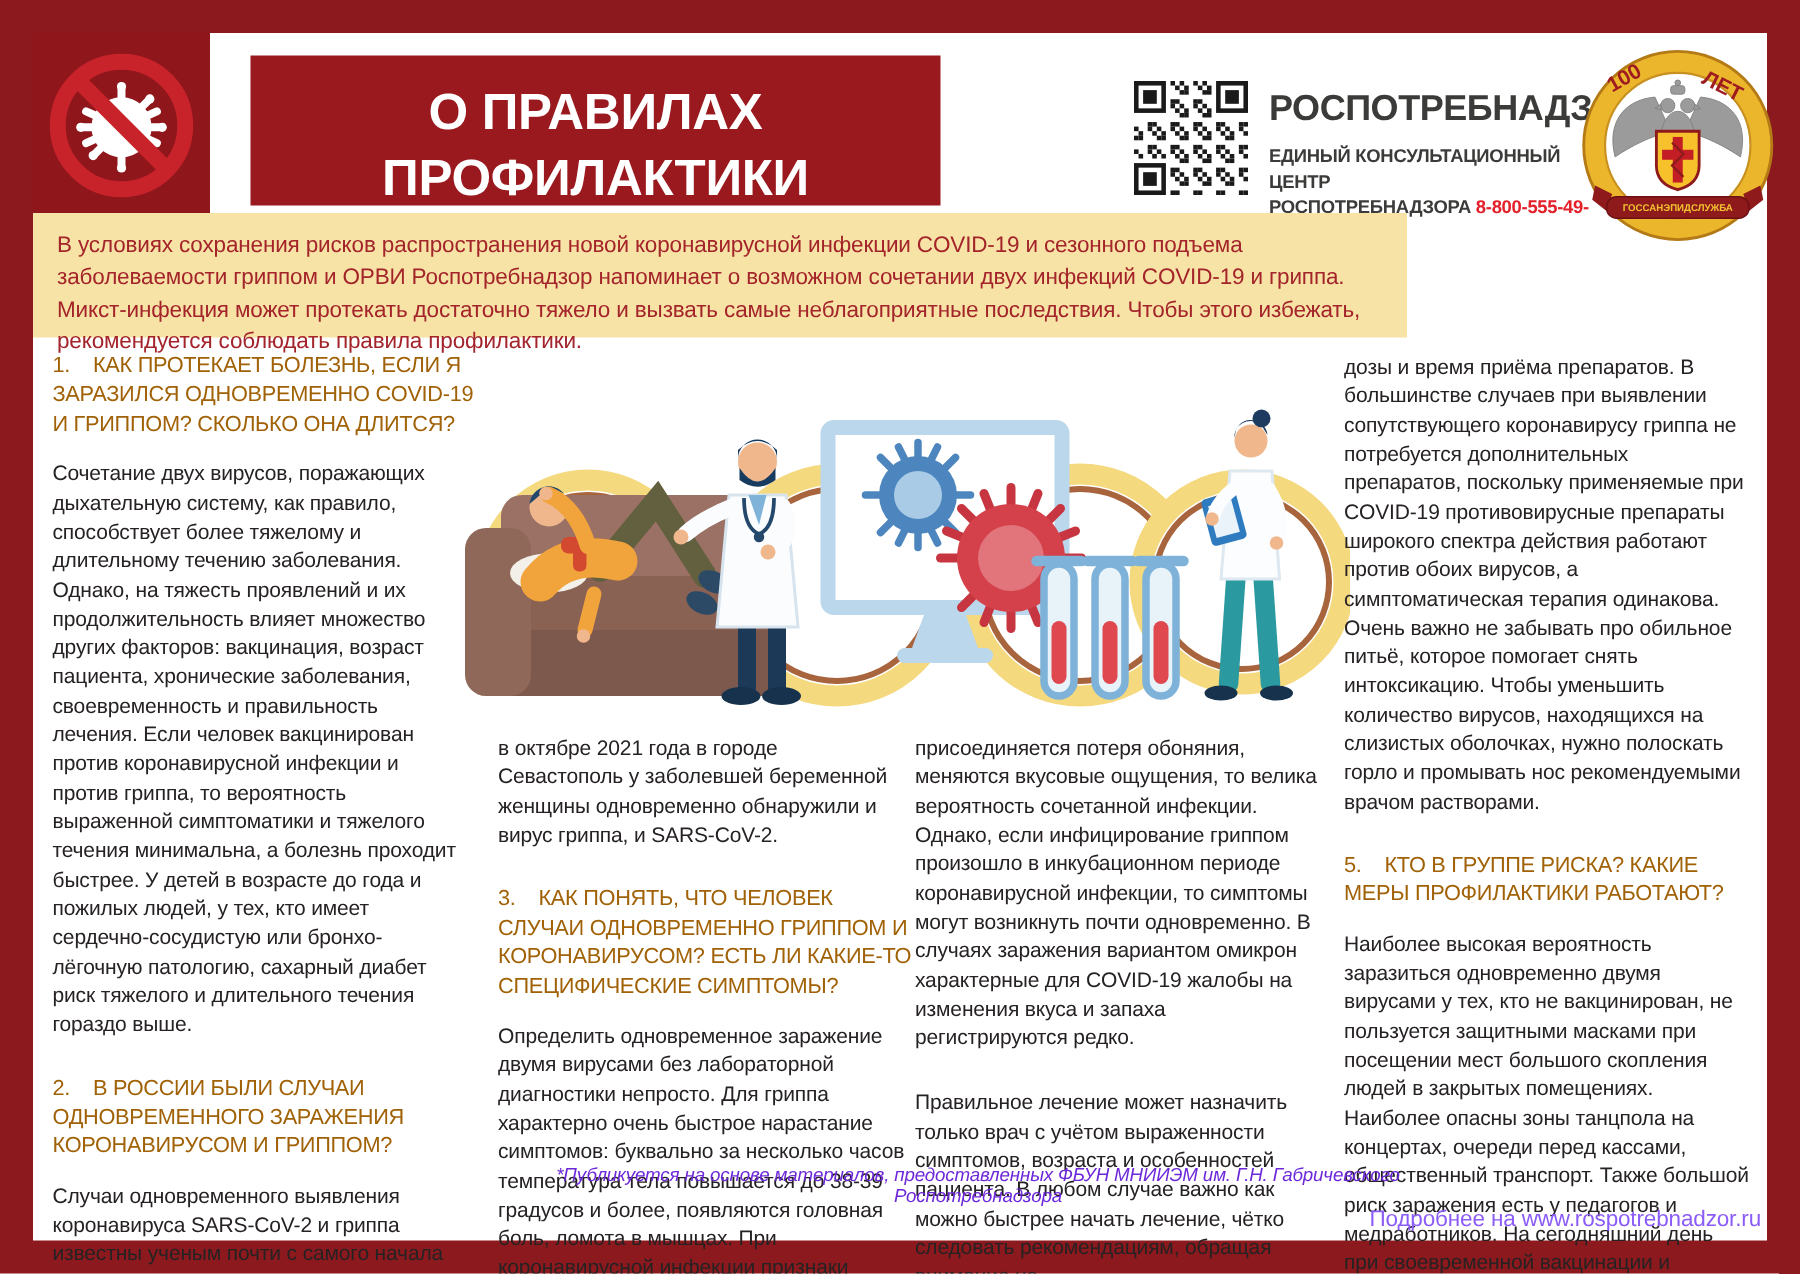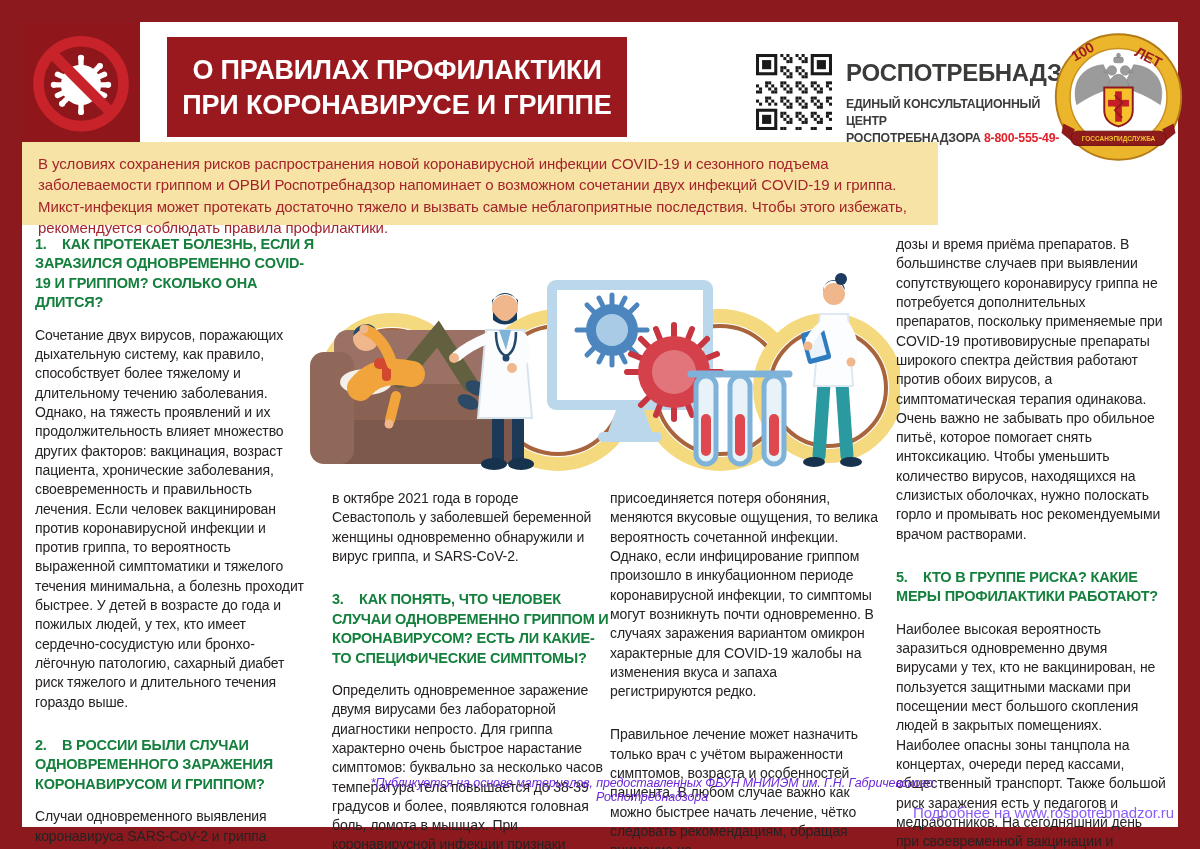--- a/index.html
+++ b/index.html
@@ -3,39 +3,39 @@
 <meta charset="utf-8">
 <style>
   html,body{margin:0;padding:0;}
   body{width:1200px;height:849px;background:#8C191D;font-family:"Liberation Sans",sans-serif;position:relative;overflow:hidden;}
   .page{position:absolute;left:22px;top:22px;width:1156px;height:805px;background:#ffffff;}
   .abs{position:absolute;}
 
   
   .tile{left:0;top:0;width:118px;height:121px;background:#8F161B;}
   .banner{left:145px;top:15px;width:460px;height:100px;background:#9A191E;color:#fff;
-          text-align:center;font-weight:bold;font-size:27px;line-height:1.3;letter-spacing:-0.2px;padding-top:16px;box-sizing:border-box;}
+          text-align:center;font-weight:bold;font-size:34px;line-height:1.3;letter-spacing:-0.2px;padding-top:16px;box-sizing:border-box;}
   .qr{left:734px;top:32px;width:76px;height:76px;}
   .org{left:824px;top:37px;width:215px;}
   .org-name{font-size:24px;font-weight:bold;color:#3B3B3A;letter-spacing:-0.3px;margin-bottom:9px;}
   .org-sub{font-size:12.3px;font-weight:bold;color:#3B3B3A;line-height:1.38;letter-spacing:-0.2px;}
   .phone{color:#E3202A;}
   .emblem{left:1030px;top:5px;width:133px;height:140px;z-index:3;}
 
   
   .intro{left:0;top:120px;width:916px;height:83px;background:#F8E3A6;box-sizing:border-box;
          padding:11px 16px 0 16px;color:#A3242A;font-size:15px;line-height:1.42;letter-spacing:-0.1px;}
 
   
   .col{width:281px;}
   .col1{left:13px;top:213px;}
   .col2{left:310px;top:467px;}
   .col3{left:588px;top:467px;}
   .col4{left:874px;top:213px;}
-  .sec-h{color:#15803d;font-weight:bold;font-size:14.5px;line-height:1.34;letter-spacing:-0.2px;margin:0 0 13px 0;}
+  .sec-h{color:#a16207;font-weight:normal;font-size:14.5px;line-height:1.34;letter-spacing:-0.2px;margin:0 0 13px 0;}
   .sec-num{display:inline-block;min-width:27px;}
   .sec-b{font-size:14px;line-height:1.38;color:#262223;letter-spacing:-0.1px;margin:0 10px 24px 0;}
   .sec-b:last-child{margin-bottom:0;}
 
   .illus{left:278px;top:212px;width:600px;height:252px;}
 
   
   .footnote{left:300px;top:754px;width:660px;font-size:12.5px;font-style:italic;color:#6d28d9;text-align:center;letter-spacing:-0.1px;}
   .more{top:782px;right:4px;font-size:15px;color:#8b5cf6;letter-spacing:-0.1px;}
 </style>

